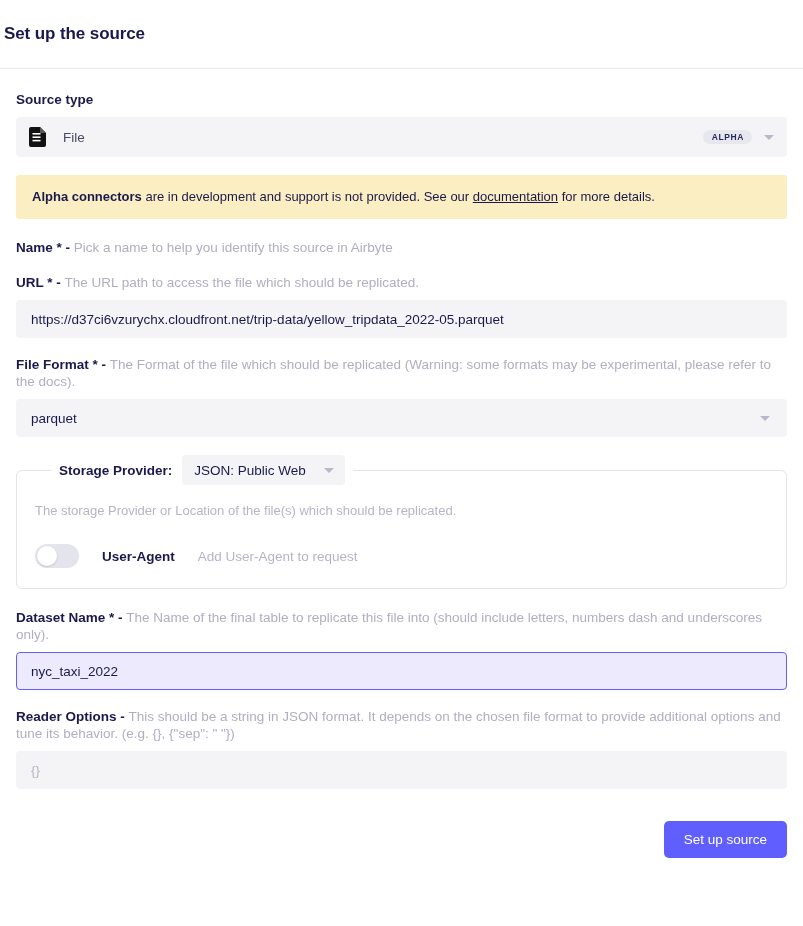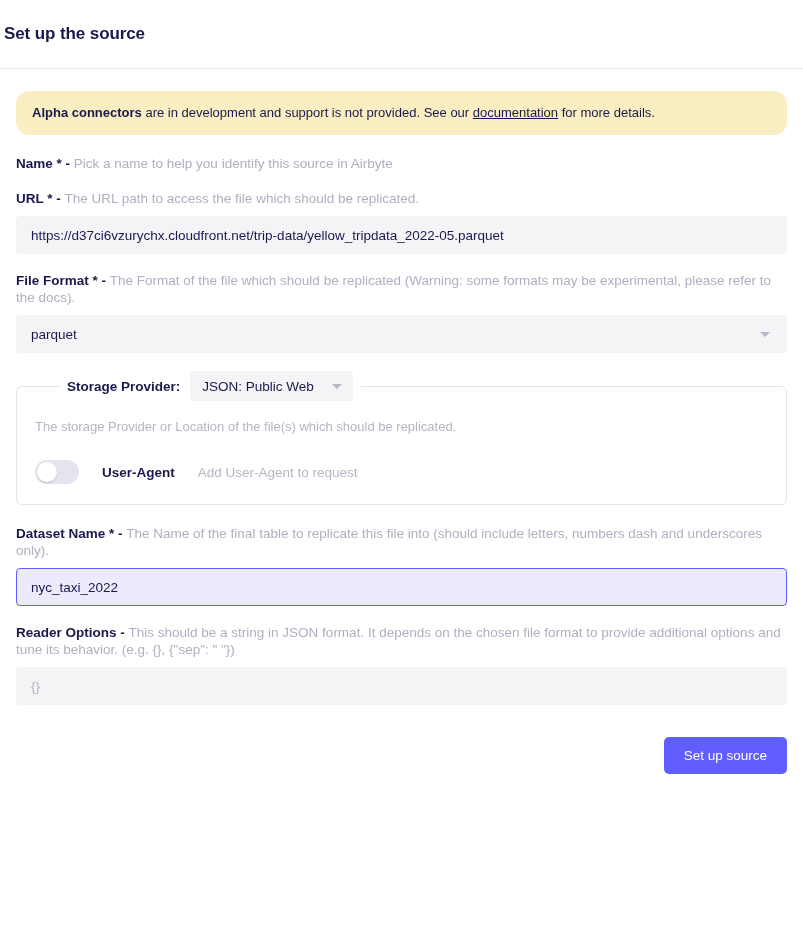--- a/index.html
+++ b/index.html
@@ -101,21 +101,21 @@
     width: 0; height: 0;
     border-left: 5px solid transparent;
     border-right: 5px solid transparent;
     border-top: 5px solid #b8b8c8;
     margin-right: 2px;
   }
 
   
   .alpha-banner {
     background: #fbeec2;
-    border-radius: 13px;
+    border-radius: 3px;
     padding: 13px 16px;
     font-size: 13px;
     line-height: 18px;
     color: #1a194d;
     margin: 0 0 20px 0;
   }
   .alpha-banner b { font-weight: bold; }
   .alpha-banner a {
     color: #1a194d;
     text-decoration: underline;
@@ -126,21 +126,21 @@
     border: 1px solid #e3e3ea;
     border-radius: 6px;
     margin: 0 0 20px 0;
     padding: 14px 18px 20px 18px;
   }
   .storage-fieldset > legend {
     display: flex;
     align-items: center;
     gap: 10px;
     padding: 0 8px 0 8px;
-    margin-left: 24px;
+    margin-left: 16px;
   }
   .legend-text {
     font-size: 13.5px;
     font-weight: bold;
     color: #1a194d;
   }
   .mini-select {
     background: #f4f4f7;
     border-radius: 4px;
     height: 30px;
@@ -210,20 +210,38 @@
 </style>
 </head>
 <body>
 
 <div class="page-header">
   <div class="page-title">Set up the source</div>
 </div>
 
 <div class="form-body">
 
+  <div class="field-block">
+    <div class="field-label">Source type</div>
+    <div class="control source-type">
+      <span class="file-icon-wrap">
+        <svg class="file-icon" viewBox="0 0 18 20" xmlns="http://www.w3.org/2000/svg" aria-hidden="true">
+          <path d="M2 0 h9 l6 6 v12 a2 2 0 0 1 -2 2 H2 a2 2 0 0 1 -2 -2 V2 A2 2 0 0 1 2 0 Z" fill="#121212"></path>
+          <path d="M11 0 l6 6 h-6 Z" fill="#5a5a5a"></path>
+          <rect x="3.5" y="6" width="8" height="1.6" fill="#ffffff"></rect>
+          <rect x="3.5" y="9.4" width="8" height="1.6" fill="#ffffff"></rect>
+          <rect x="3.5" y="12.8" width="8" height="1.6" fill="#ffffff"></rect>
+        </svg>
+      </span>
+      <span class="st-label">File</span>
+      <span class="spacer"></span>
+      <span class="alpha-badge">ALPHA</span>
+      <span class="caret"></span>
+    </div>
+  </div>
 
   <div class="alpha-banner">
     <b>Alpha connectors</b><span> are in development and support is not provided. See our </span><a href="#">documentation</a><span> for more details.</span>
   </div>
 
   <div class="field-block">
     <div class="field-label">
       <span>Name * -</span>
       <span class="desc">Pick a name to help you identify this source in Airbyte</span>
     </div>

